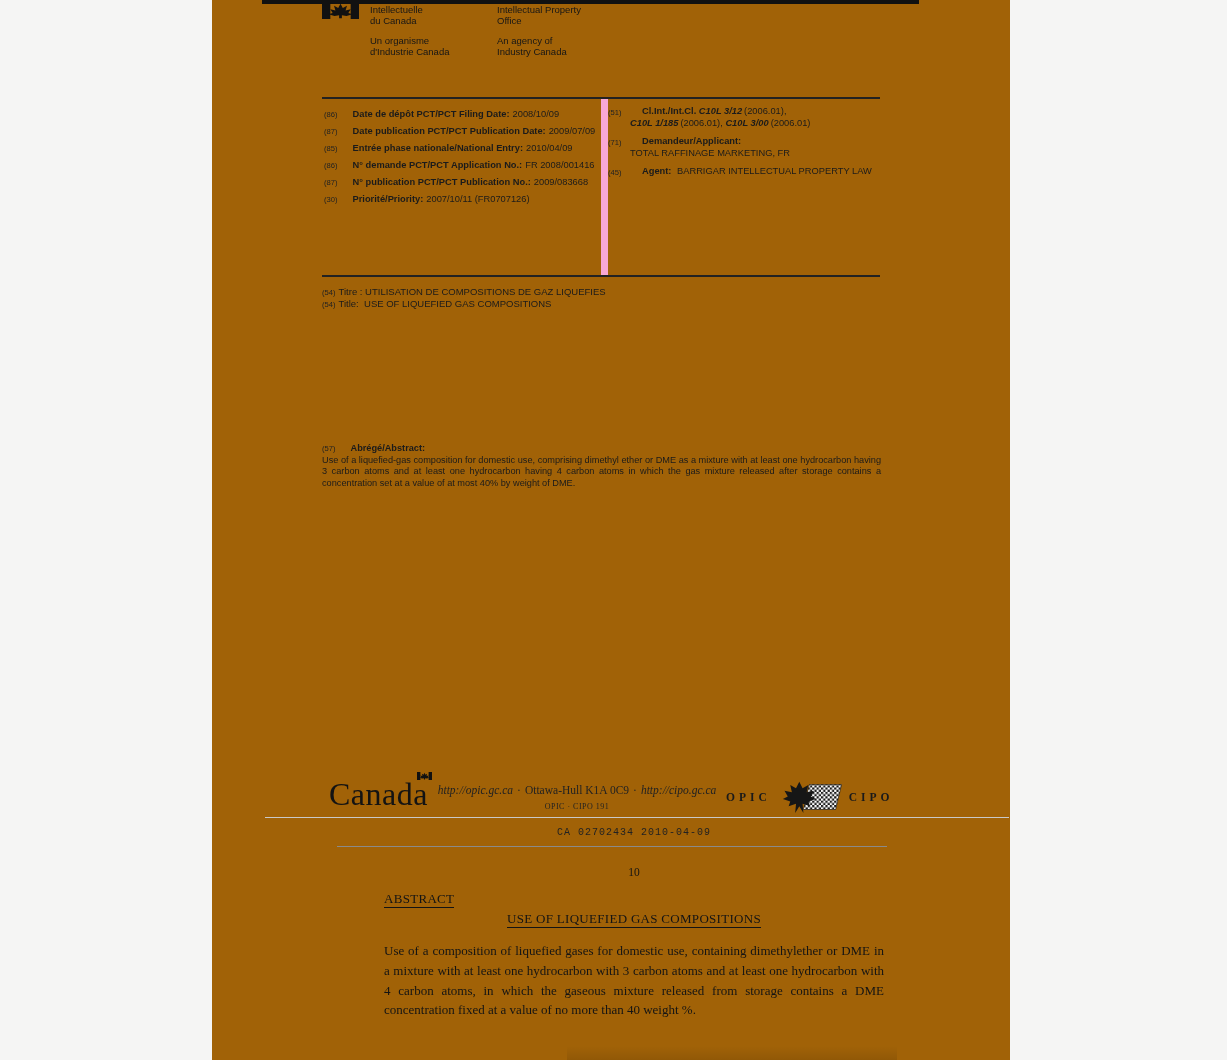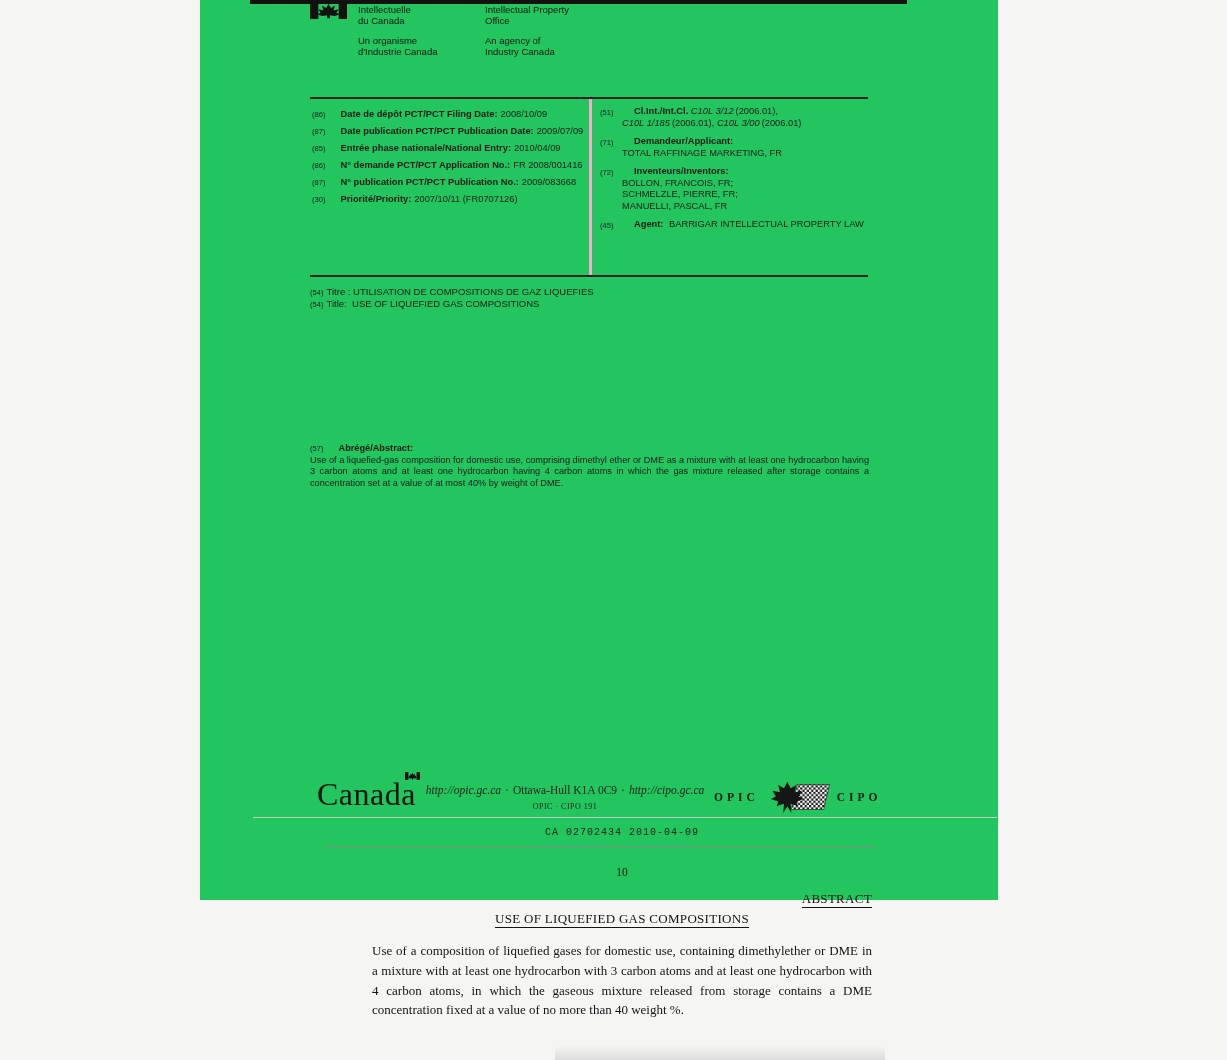--- a/index.html
+++ b/index.html
@@ -1,19 +1,19 @@
 <!DOCTYPE html>
 <html><head>
 <meta charset="utf-8">
 <style>
   * { margin:0; padding:0; box-sizing:border-box; }
   html,body { width:1227px; height:1060px; }
   body { background:#f5f5f4; font-family:"Liberation Sans", sans-serif; color:#1b1b1b; position:relative; overflow:hidden; }
 
-  .page { position:absolute; left:200px; top:0; width:798px; height:900px; background:#22c55e; }
+  .page { position:absolute; left:212px; top:0; width:798px; height:1060px; background:#a16207; }
 
   
   .topbar { position:absolute; left:50px; top:0; width:657px; height:4px; background:#111; }
 
   
   .hdr-flag { position:absolute; left:110px; top:2px; width:37px; height:17px; }
   .hdr-col { position:absolute; top:4px; font-size:9.5px; line-height:11px; color:#161616; }
   .hdr-col-fr { left:158px; }
   .hdr-col-en { left:285px; }
   .hdr-col .sub { margin-top:9px; }
@@ -22,28 +22,28 @@
   .small-code { font-size:8px; color:#222; }
   .patnum { font-size:21px; font-weight:bold; letter-spacing:1px; color:#111; }
   .hr-type { margin-top:6px; font-size:13.5px; font-weight:bold; line-height:16px; color:#111; }
   .hr-kind { margin-top:2px; }
   .kind { font-size:13.5px; font-weight:bold; color:#111; }
 
   
   .biblio { position:absolute; left:110px; top:97px; width:558px; height:180px;
             border-top:2px solid #222; border-bottom:2px solid #222; display:flex; }
   .bib-left { width:50%; padding:7px 6px 0 2px; }
-  .bib-right { width:50%; border-left:3px solid #f9a8d4; padding:7px 0 0 8px; }
+  .bib-right { width:50%; border-left:7px solid #f9a8d4; padding:7px 0 0 0; }
   .brow { font-size:9.3px; line-height:16px; white-space:nowrap; }
   .bnum { font-size:7.6px; margin-right:3px; color:#222; }
   .blabel { font-weight:bold;margin-left:12px; }
   .bval { margin-left:3px; }
   .bentry { display:flex; margin-bottom:7px; font-size:9.3px; line-height:11.5px; }
   .bentry .bnum { flex:0 0 20px; margin-right:2px; padding-top:1px; }
-  .bcode { font-weight:normal; font-style:italic; }
+  .bcode { font-weight:bold; font-style:italic; }
   .bsuffix { margin-left:2px; }
 
   
   .title-sec { position:absolute; left:110px; top:286px; font-size:9.5px; line-height:11px; }
   .abs-sec { position:absolute; left:110px; top:443px; width:559px; font-size:9.2px; line-height:11.2px; }
   .abs-sec .abs-label-line { margin-bottom:1px; }
   .abs-text { text-align:justify; }
   .pre { white-space:pre-wrap; }
 
   
@@ -60,21 +60,21 @@
   .logo-text { font-family:"Liberation Serif", serif; font-size:11.5px; letter-spacing:4px; color:#1a1a1a; }
 
   .rule-light { position:absolute; left:53px; top:817px; width:744px; height:1px; background:#c9c9c9; }
   .stamp { position:absolute; left:222px; top:827px; width:400px; text-align:center;
            font-family:"Liberation Mono","DejaVu Sans Mono",monospace; font-size:10px; letter-spacing:1px; color:#222; }
   .rule-mid { position:absolute; left:125px; top:846px; width:550px; height:1px; background:#8a8a8a; }
 
   
   .p2 { position:absolute; left:172px; top:866px; width:500px; font-family:"Liberation Serif", serif; color:#141414; }
   .p2-num { text-align:center; font-size:11.5px; }
-  .p2-h1 { text-align:right; margin-top:13px; font-size:13px; }
+  .p2-h1 { text-align:left; margin-top:13px; font-size:13px; }
   .p2-h1 span, .p2-h2 span { border-bottom:1px solid #141414; padding-bottom:1px; letter-spacing:0.3px; }
   .p2-h2 { text-align:center; margin-top:4px; font-size:13px; }
   .p2-body { margin-top:14px; font-size:13px; line-height:19.8px; text-align:justify; }
 
   .bottom-shadow { position:absolute; left:355px; top:1046px; width:330px; height:14px;
                    background:linear-gradient(to bottom, rgba(0,0,0,0) 0%, rgba(0,0,0,0.10) 100%); }
 </style>
 </head>
 <body>
 
@@ -141,29 +141,20 @@
       </div>
 
       <div class="bentry">
         <span class="bnum">(71)</span>
         <div>
           <div class="blabel">Demandeur/Applicant:</div>
           <div>TOTAL RAFFINAGE MARKETING, FR</div>
         </div>
       </div>
 
-      <div class="bentry">
-        <span class="bnum">(72)</span>
-        <div>
-          <div class="blabel">Inventeurs/Inventors:</div>
-          <div>BOLLON, FRANCOIS, FR;</div>
-          <div>SCHMELZLE, PIERRE, FR;</div>
-          <div>MANUELLI, PASCAL, FR</div>
-        </div>
-      </div>
 
       <div class="bentry">
         <span class="bnum">(45)</span>
         <div>
           <span class="blabel">Agent:</span>
           <span class="bval">BARRIGAR INTELLECTUAL PROPERTY LAW</span>
         </div>
       </div>
     </div>
   </div>

